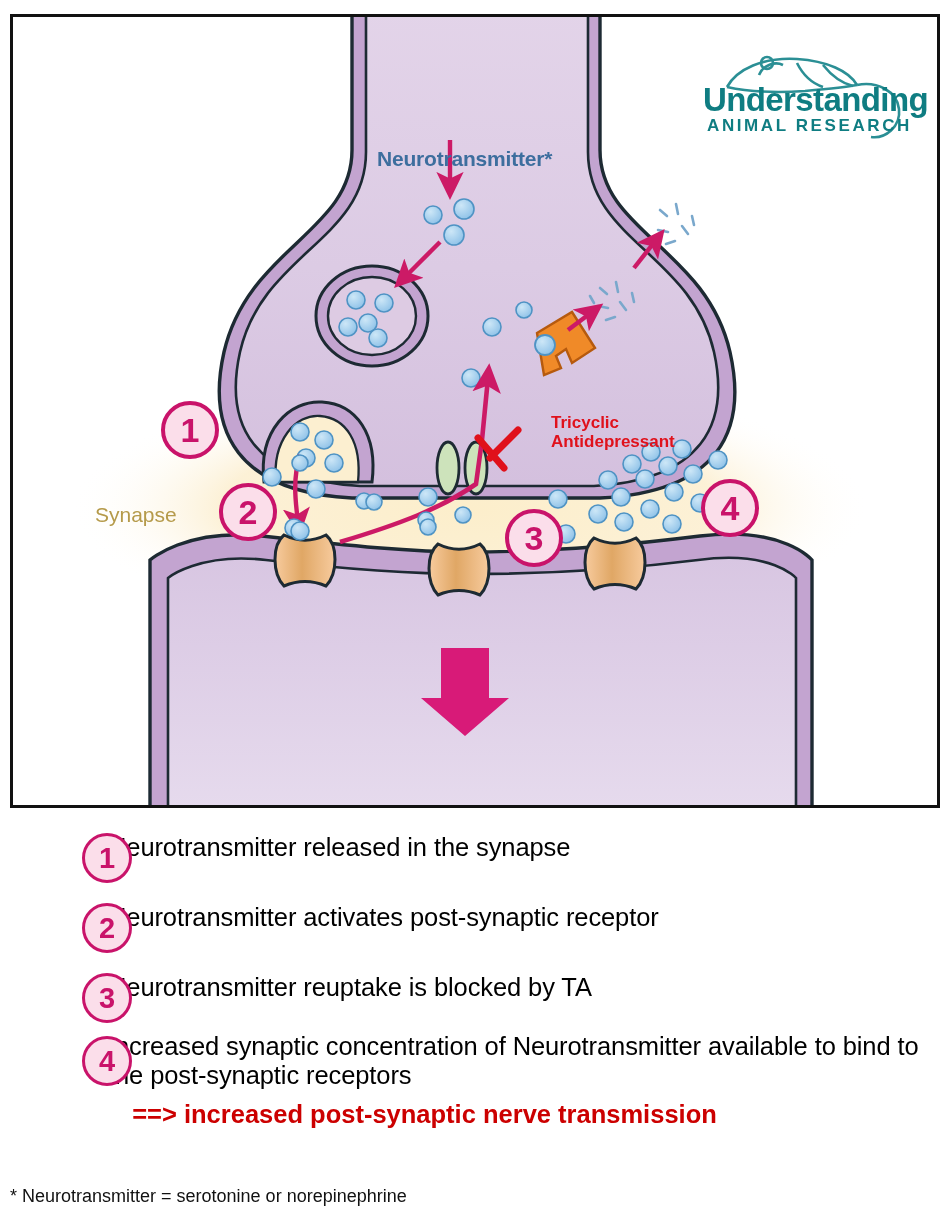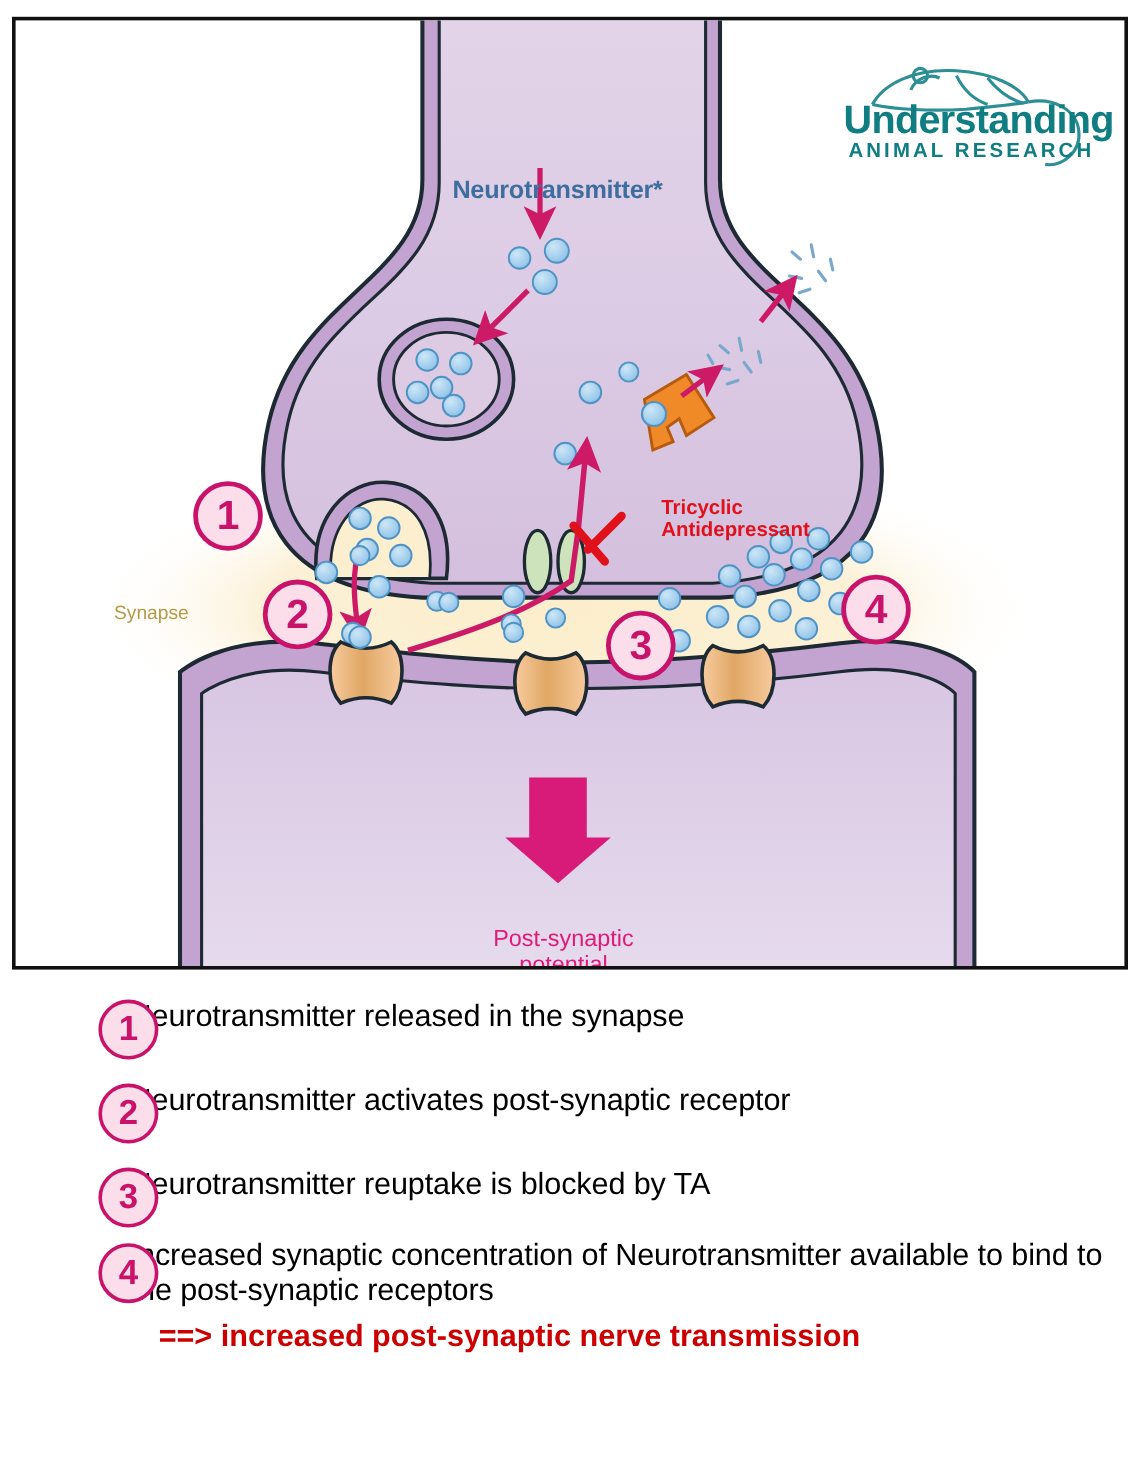--- a/index.html
+++ b/index.html
@@ -22,21 +22,21 @@
 
   
   .fig-label{position:absolute;font-weight:bold;line-height:1.12;white-space:pre-line;margin-top:28px;}
   .lbl-neurotransmitter{
     left:364px;top:102px;font-size:21px;color:#3d6e9e;letter-spacing:-0.2px;
   }
   .lbl-tricyclic{
     left:538px;top:368px;font-size:17px;color:#e0111b;text-align:left;
   }
   .lbl-synapse{
-    left:82px;top:458px;font-size:16px;color:#b59a4a;font-weight:normal;
+    left:82px;top:458px;font-size:21px;color:#b59a4a;font-weight:normal;
   }
   .lbl-postsyn{
     left:398px;top:727px;font-size:19.5px;color:#e01a79;text-align:center;
     font-weight:normal;
   }
 
   
   .badge{
     position:absolute;border-radius:50%;
     background:#fbdeea;border:4px solid #c9136a;
@@ -287,22 +287,20 @@
       </g>
     </svg>
 
     <div class="fig-label lbl-neurotransmitter">Neurotransmitter*</div>
 
     <div class="fig-label lbl-tricyclic">Tricyclic
 Antidepressant</div>
 
     <div class="fig-label lbl-synapse">Synapse</div>
 
-    <div class="fig-label lbl-postsyn">Post-synaptic
-potential</div>
 
     <div class="badge badge-fig b1">1</div>
     <div class="badge badge-fig b2">2</div>
     <div class="badge badge-fig b3">3</div>
     <div class="badge badge-fig b4">4</div>
 
     <div class="logo">
       <svg width="240" height="112" viewBox="0 0 240 112">
         <g fill="none" stroke="#2b8f95" stroke-width="2.6">
           <path d="M26,52 C36,34 62,22 96,24 C126,26 148,36 156,50"></path>
@@ -337,14 +335,15 @@
     </div>
 
     <div class="legend-row row4">
       <div class="badge badge-legend">4</div>
       <div class="legend-text">Increased synaptic concentration of Neurotransmitter available to bind to the post-synaptic receptors</div>
     </div>
   </div>
 
   <div class="conclusion">==&gt; increased post-synaptic nerve transmission</div>
 
+  <div class="footnote">* Neurotransmitter = serotonine or norepinephrine</div>
 
 </div>
 
 </body></html>

